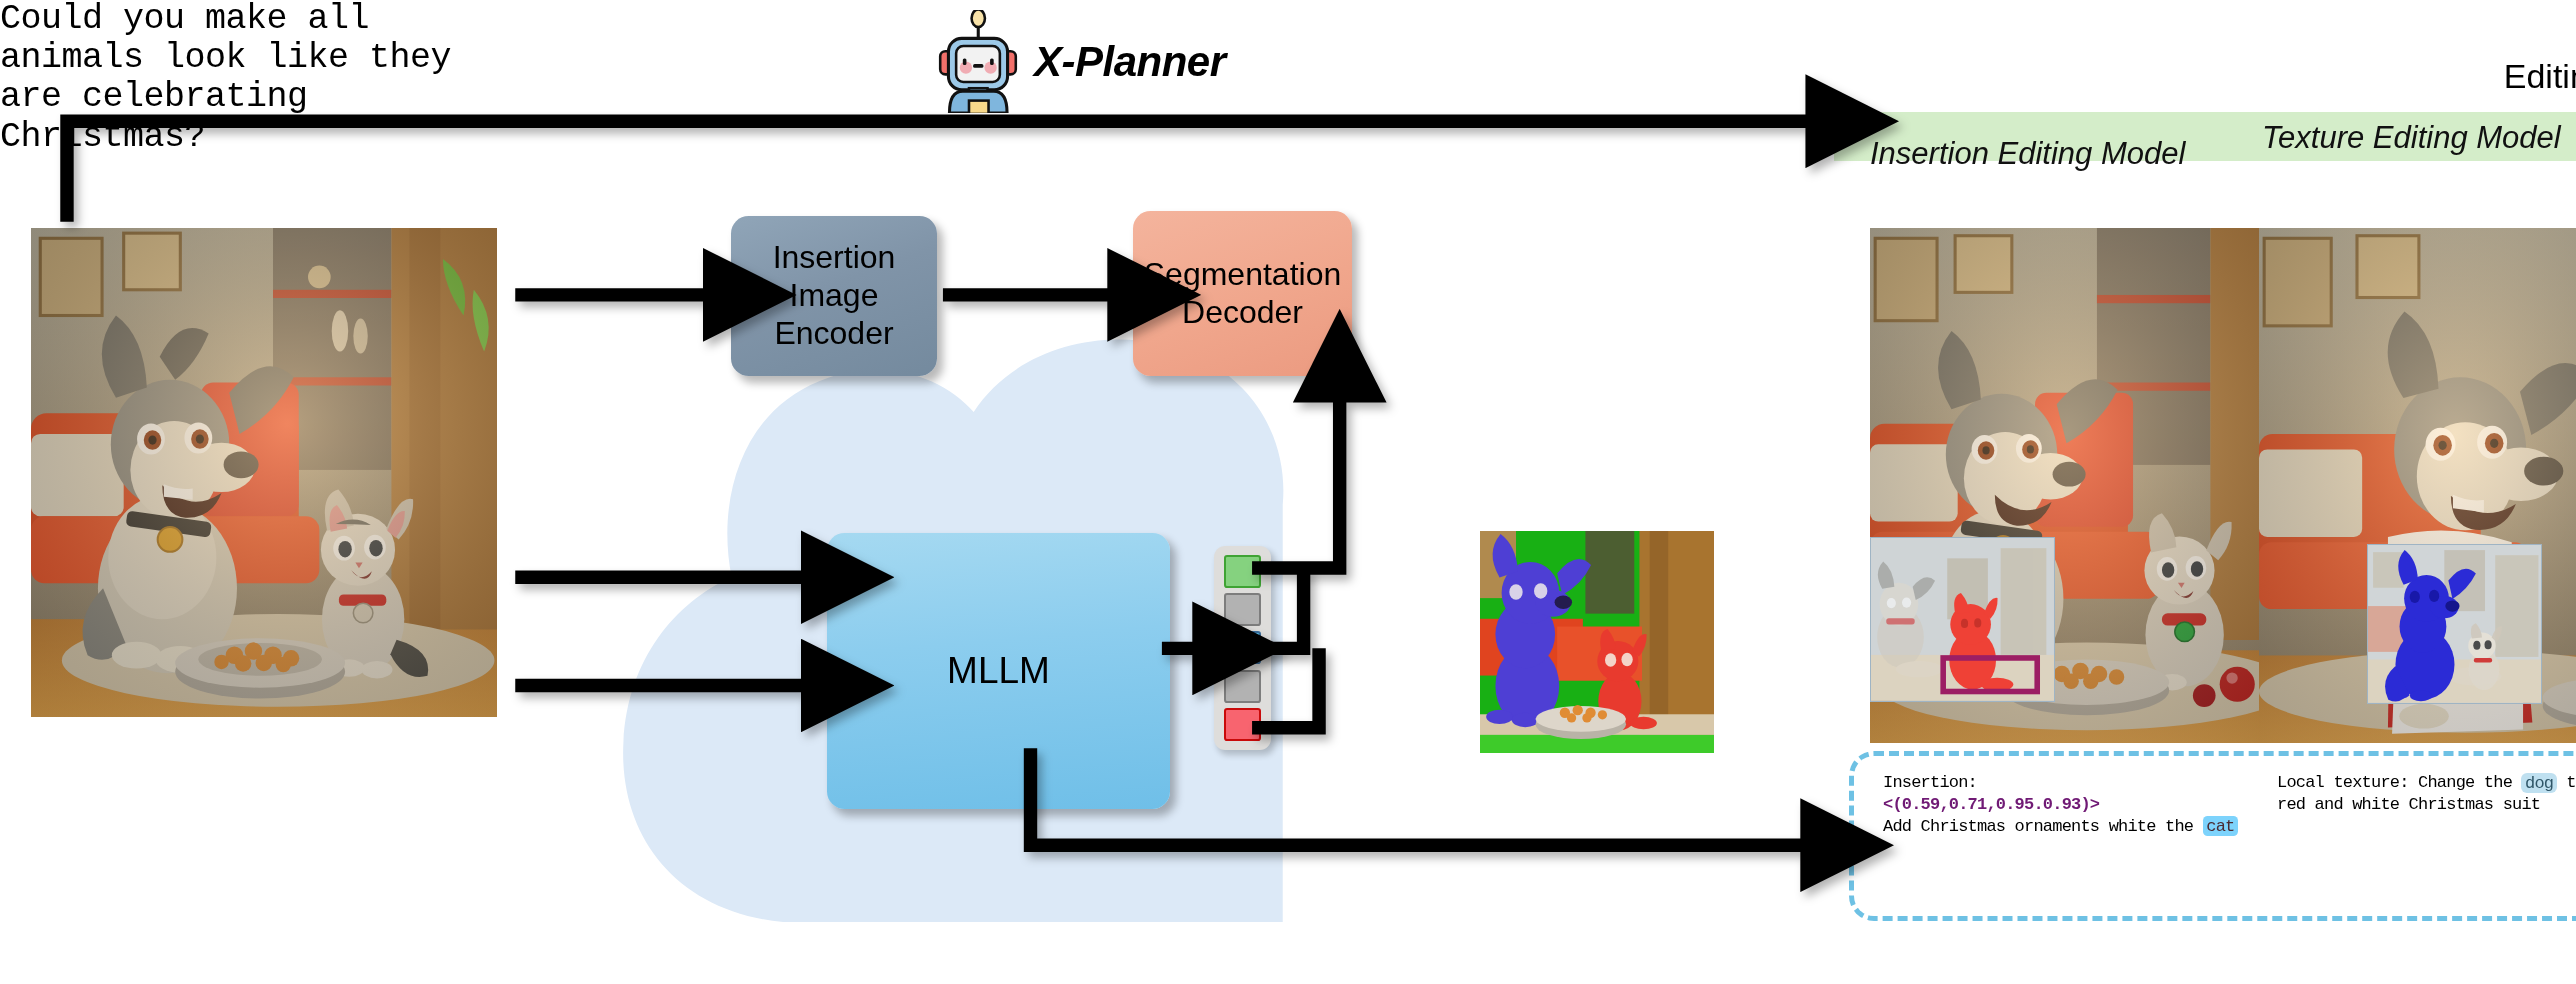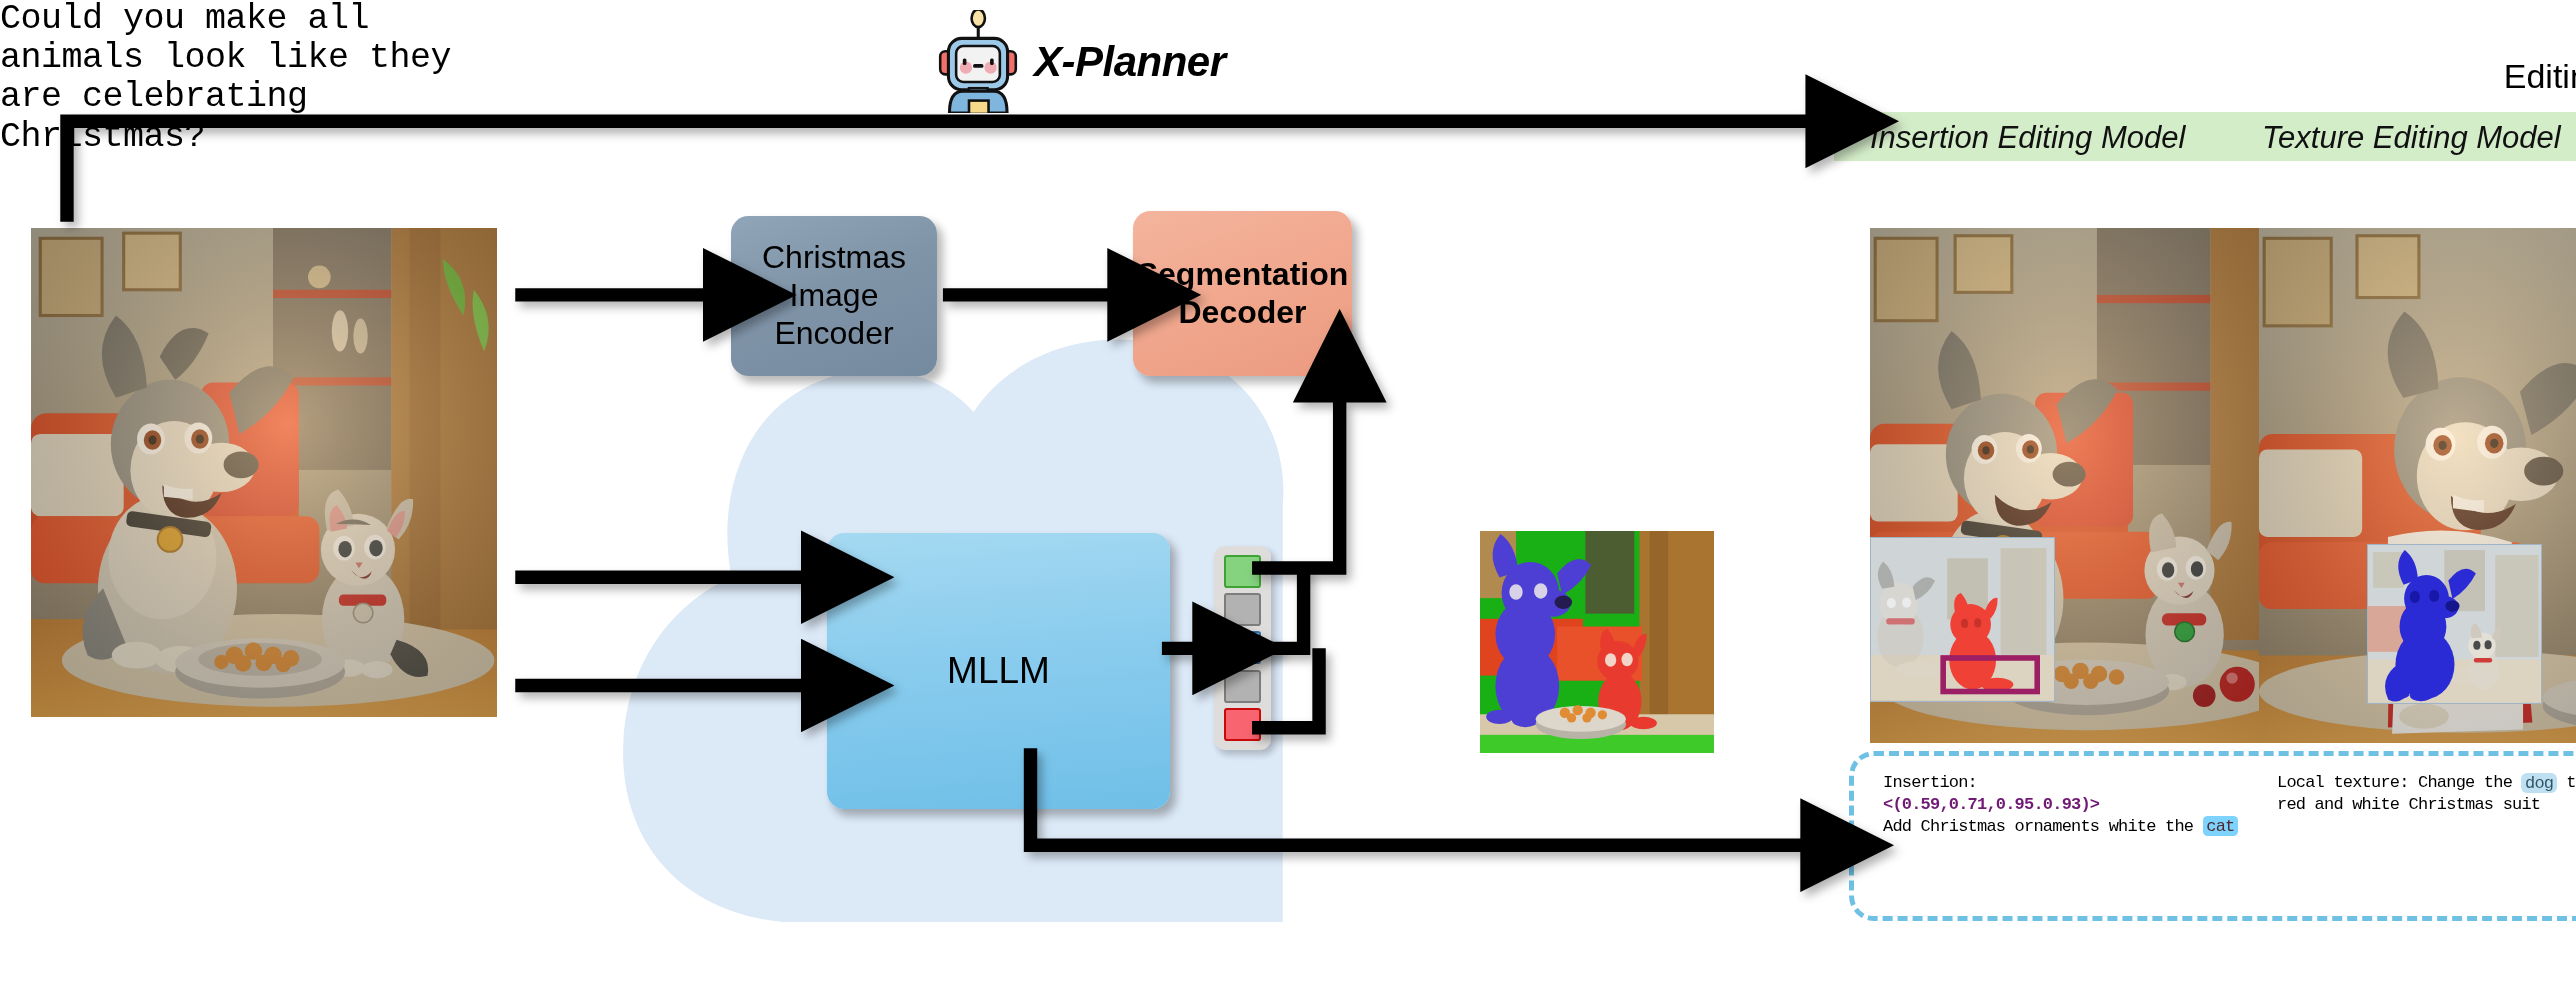--- a/index.html
+++ b/index.html
@@ -36,21 +36,20 @@
     color:#000; font-size:32px; line-height:1.18;
     box-shadow: 5.2px 6.2px 8.2px rgba(0,0,0,0.28);
   }
   #box-gie {
     left:731px; top:216px; width:206px; height:160px;
     background:linear-gradient(160deg,#90a5b8 0%, #8094a8 45%, #748a9e 100%);
   }
   #box-seg {
     left:1133px; top:211px; width:219px; height:165px;
     background:linear-gradient(160deg,#f4b49d 0%, #f0a68c 55%, #eb9a80 100%);
-    font-weight:bold;
   }
   #box-mllm {
     left:827px; top:533px; width:343px; height:276px;
     background:linear-gradient(175deg,#a5d9f1 0%, #8ccdee 40%, #6fbfe8 100%);
     font-size:37px;
   }
 
   
   #tokens {
     position:absolute; left:1214px; top:546px; width:57px; height:204px;
@@ -76,21 +75,21 @@
     font-size:34px; color:#000;
   }
   #pool-bar {
     left:1834px; top:112px; width:1625px; height:49px; z-index:9;
     background:#d4edc9; border-radius:0 20.6px 20.6px 0;
   }
   .pool-label {
     position:absolute; top:120px; z-index:11;
     font-size:31px; font-style:italic; color:#111; white-space:nowrap;
   }
-  #pl-ins { left:1870px; }
+  #pl-ins { left:1870px;margin-top:16px; }
   #pl-tex { left:2262px; }
 
   .res-img { z-index:6; }
   #res1 { left:1870px; top:228px; width:392px; height:515px; }
   #res2 { left:2259px; top:228px; width:392px; height:515px; }
 
   
   .inset { position:absolute; z-index:8; border:1.5px solid #9fb4c4; overflow:hidden; }
   #inset1 { left:1870px; top:537px; width:185px; height:165px; }
   #inset2 { left:2367px; top:544px; width:175px; height:160px; }
@@ -229,21 +228,21 @@
         <circle cx="370" cy="843" r="14"></circle>
     </g>
     <rect width="905" height="950" fill="url(#warm)"></rect>
   </svg>
 </div>
 
 <div id="prompt" class="mono">Could you make all animals look like they are celebrating Christmas?</div>
 
 <div class="pbox" id="box-gie">
   <div>
-    <div>Christmas</div>
+    <div>Insertion</div>
     <div>Image</div>
     <div>Encoder</div>
   </div>
 </div>
 
 <div class="pbox" id="box-seg">
   <div>
     <div>Segmentation</div>
     <div>Decoder</div>
   </div>

